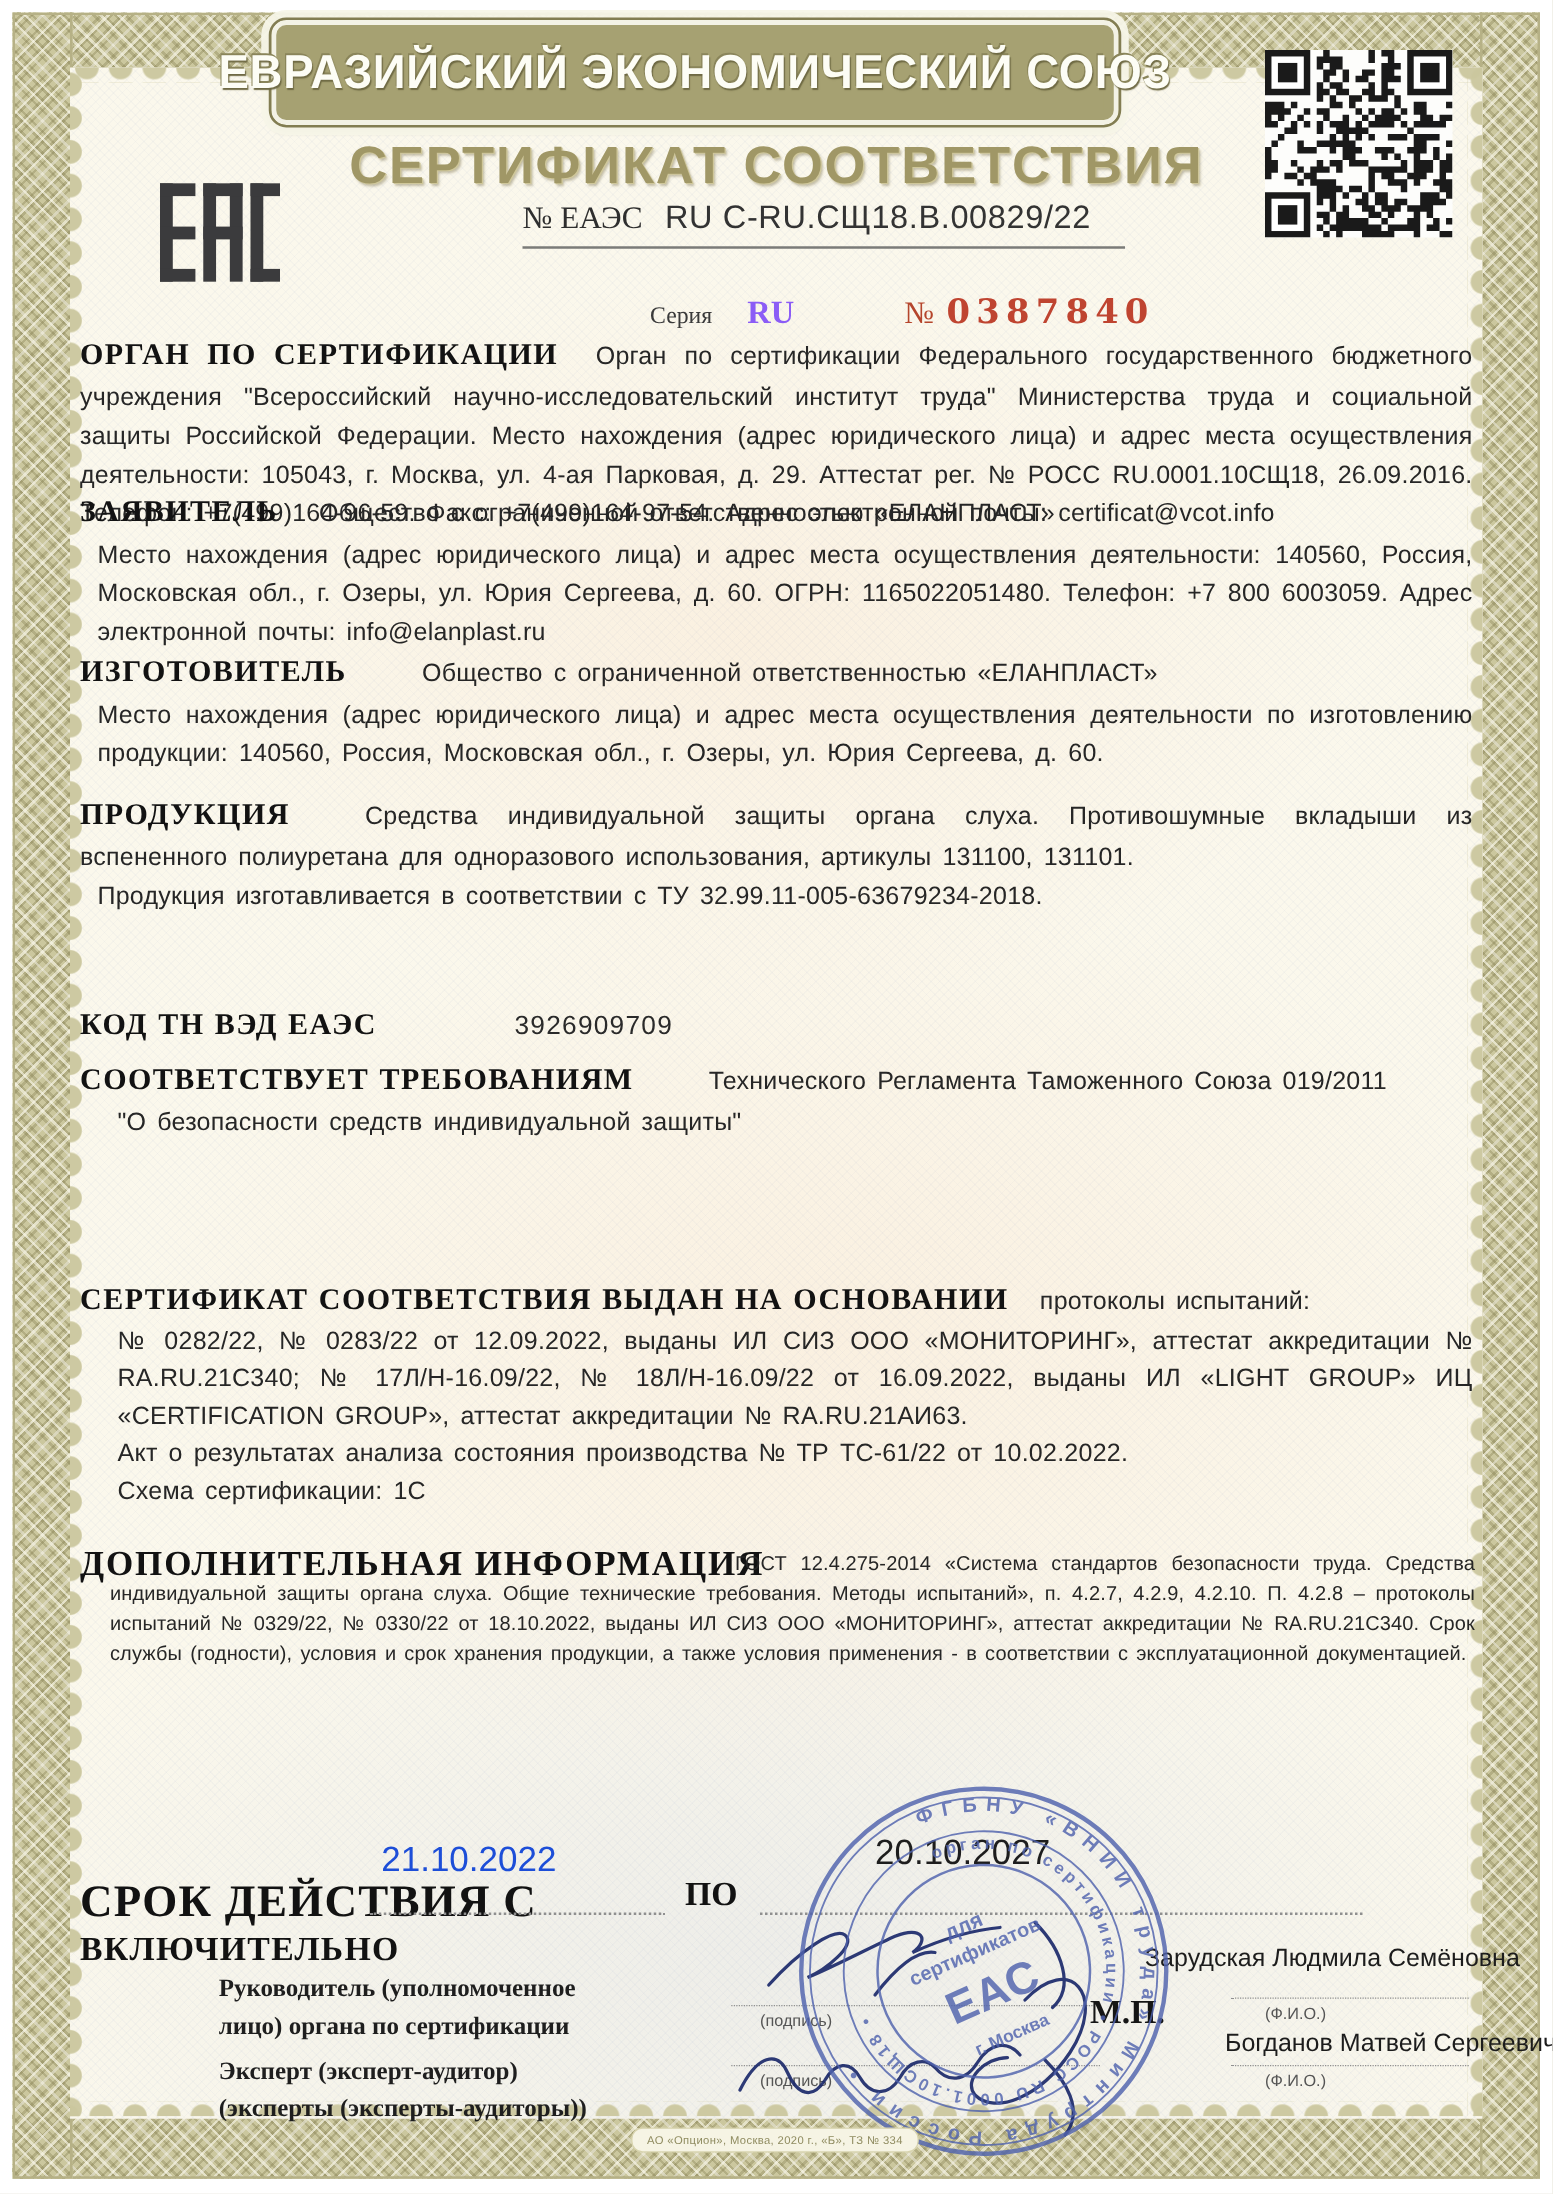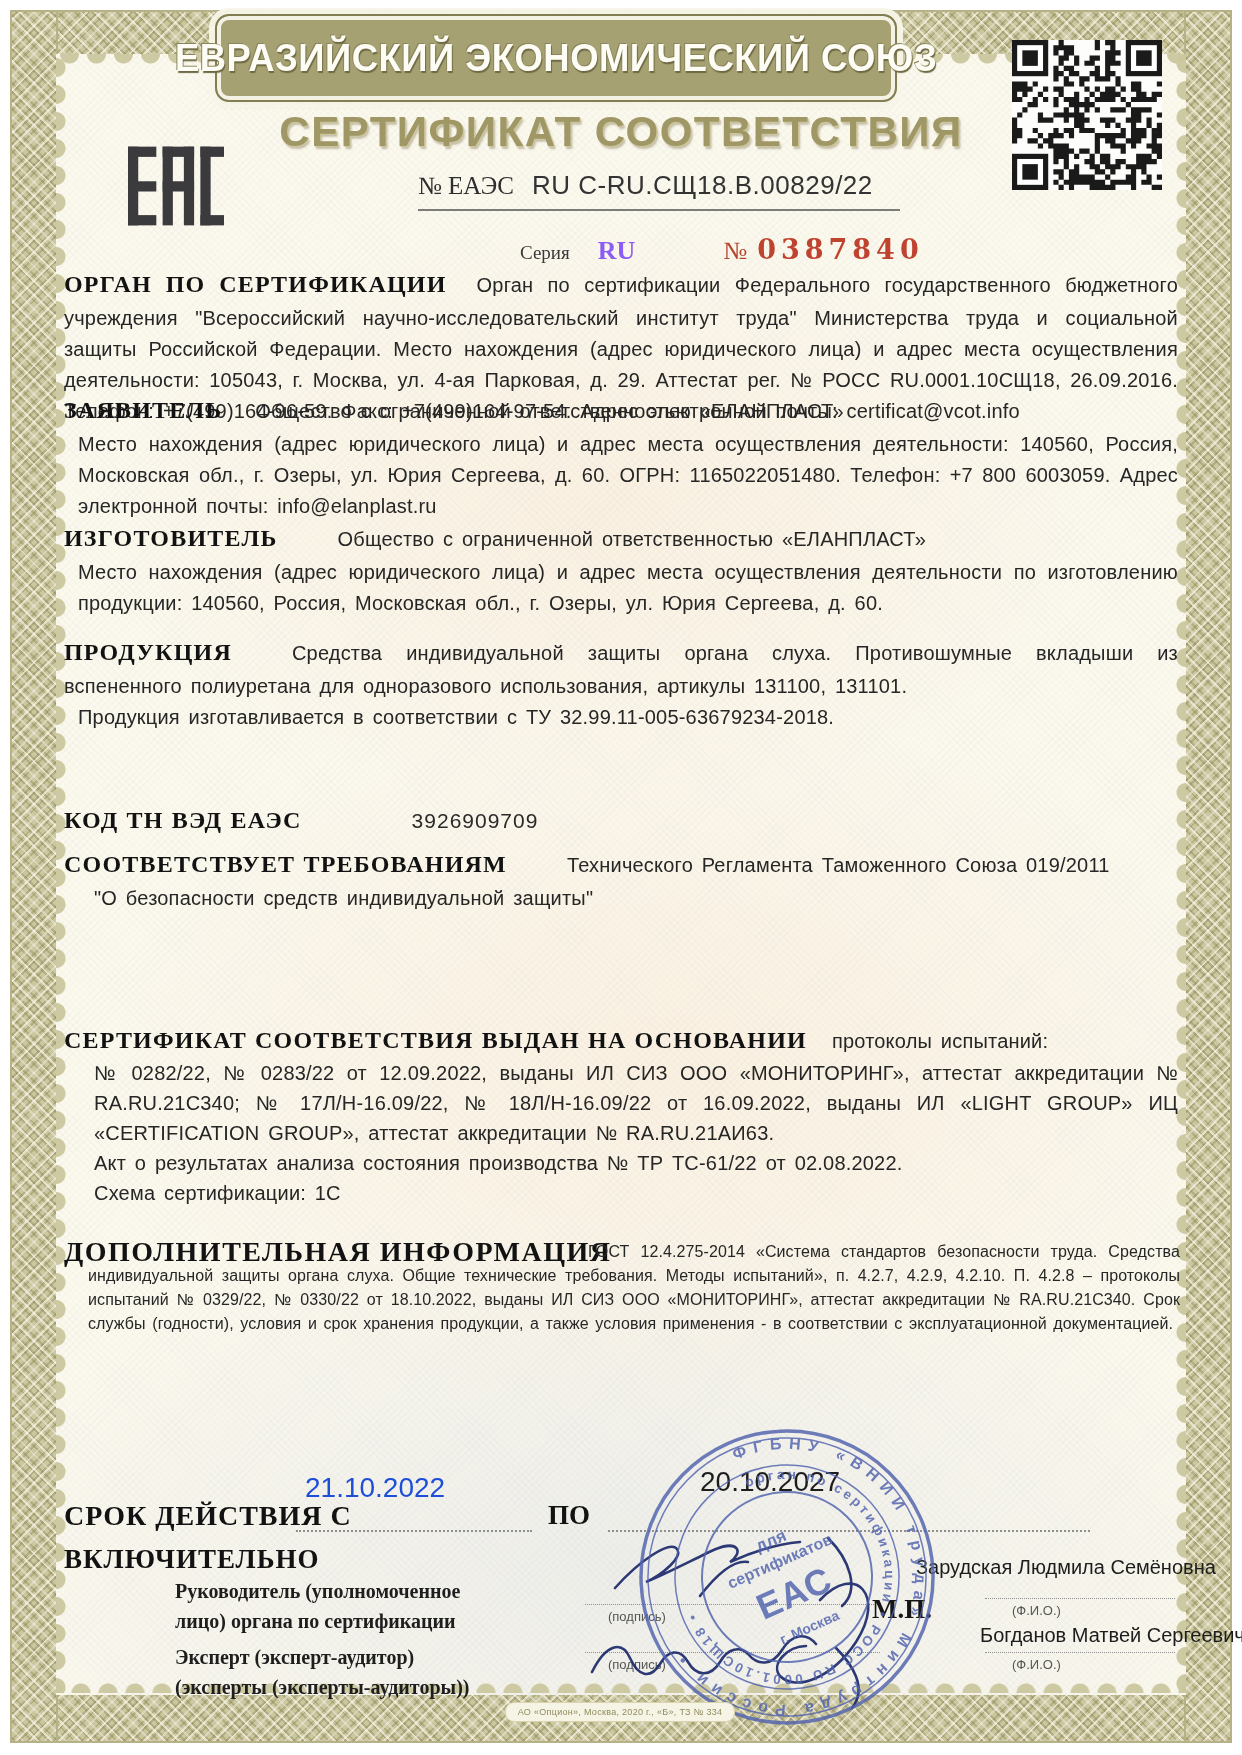--- a/index.html
+++ b/index.html
@@ -35,42 +35,42 @@
   .banner{position:absolute;left:215px;top:14px;width:678px;height:84px;border-radius:14px;
     background:#a6a172;border:2px solid #827d52;display:flex;align-items:center;justify-content:center;
     box-shadow:0 0 0 6px rgba(247,245,232,.95), inset 0 0 0 4px rgba(252,251,242,.9), inset 0 0 0 12px #a6a172, 0 3px 4px rgba(60,55,25,.3);}
   .banner-text{font-size:38px;font-weight:bold;color:#fdfdf5;white-space:nowrap;transform:scaleX(.96);
     letter-spacing:.5px;text-shadow:1px 2px 1px #6e6943,-1px -1px 0 #8a855a;}
   .eac-logo{position:absolute;left:128px;top:136px;}
   .sr{position:absolute;width:1px;height:1px;overflow:hidden;opacity:0;}
   .qr{position:absolute;left:1012px;top:40px;width:150px;height:150px;background:#fdfdfb;}
   .doc-title{position:absolute;left:0;right:0;top:108px;text-align:center;font-weight:bold;font-size:42px;
     color:#a09766;letter-spacing:1.5px;text-shadow:1px 1px 0 #cfc79b,2px 3px 2px rgba(96,86,44,.35);}
-  .reg-line{position:absolute;left:418px;top:170px;width:482px;padding-bottom:8px;border-bottom:2px solid #7b7b78;white-space:nowrap;}
+  .reg-line{position:absolute;left:418px;top:158px;width:482px;padding-bottom:8px;border-bottom:2px solid #7b7b78;white-space:nowrap;}
   .reg-label{font-family:"Liberation Serif",serif;font-size:25px;color:#2e2e2e;margin-right:18px;}
   .reg-value{font-size:26px;color:#333;letter-spacing:.5px;}
   .series-line{position:absolute;left:520px;top:234px;white-space:nowrap;font-family:"Liberation Serif",serif;}
   .series-label{font-size:19px;color:#3a3a3a;}
   .series-value{font-size:26px;font-weight:bold;color:#8b5cf6;margin-left:28px;}
   .blank-label{font-size:25px;color:#b5452c;margin-left:88px;}
   .blank-value{font-family:"DejaVu Serif",serif;font-size:27px;font-weight:bold;color:#bf4430;letter-spacing:5px;margin-left:10px;}
   
   .sec{position:absolute;left:64px;width:1114px;text-align:justify;font-size:20px;line-height:1.55;color:#262626;letter-spacing:.2px;word-spacing:3px;}
   .lbl{font-family:"Liberation Serif",serif;font-weight:bold;font-size:24px;letter-spacing:1.2px;color:#121212;word-spacing:1px;}
   .sec .lbl{margin-right:30px;}
   .firstline{text-align:left;}
   .body-ind{padding-left:14px;text-align:justify;}
   .body-ind2{padding-left:30px;text-align:justify;}
   .plainline{padding-left:30px;text-align:left;}
   .plainline0{text-align:left;}
   .tnved-value{font-size:21px;color:#2a2a2a;margin-left:80px;letter-spacing:1px;}
   .addl-label{position:absolute;left:64px;top:1236px;font-family:"Liberation Serif",serif;font-weight:bold;font-size:28px;letter-spacing:1.5px;color:#121212;}
   .addl-body{position:absolute;left:88px;top:1240px;width:1092px;font-size:16px;line-height:1.5;text-align:justify;text-indent:500px;color:#262626;letter-spacing:.1px;word-spacing:2px;}
   
-  .validity-label{position:absolute;left:64px;top:1500px;font-family:"Liberation Serif",serif;font-weight:bold;font-size:28px;letter-spacing:1px;color:#121212;}
+  .validity-label{position:absolute;left:64px;top:1500px;font-family:"Liberation Serif",serif;font-weight:bold;font-size:36px;letter-spacing:1px;color:#121212;}
   .inclusive{position:absolute;left:64px;top:1544px;font-family:"Liberation Serif",serif;font-weight:bold;font-size:27px;letter-spacing:1px;color:#121212;}
   .date-from{position:absolute;left:305px;top:1472px;font-size:28px;color:#1d4ed8;}
   .date-to{position:absolute;left:700px;top:1466px;font-size:28px;color:#1d1d1d;}
   .vline{position:absolute;border-bottom:2px dotted #8f8f8f;height:0;}
   .vline1{left:296px;top:1530px;width:236px;}
   .po-label{position:absolute;left:548px;top:1500px;font-family:"Liberation Serif",serif;font-weight:bold;font-size:27px;color:#121212;}
   .vline2{left:608px;top:1530px;width:482px;}
   
   .role{position:absolute;left:175px;width:430px;font-family:"Liberation Serif",serif;font-weight:bold;font-size:20px;color:#1e1e1e;}
   .r1a{top:1580px}.r1b{top:1610px}.r2a{top:1646px}.r2b{top:1676px}
@@ -182,21 +182,21 @@
   </div>
 
   <div class="sec" style="top:846px">
     <span class="lbl" style="margin-right:60px">СООТВЕТСТВУЕТ ТРЕБОВАНИЯМ</span><span>Технического Регламента Таможенного Союза 019/2011</span>
     <div class="plainline0" style="padding-left:30px">"О безопасности средств индивидуальной защиты"</div>
   </div>
 
   <div class="sec" style="top:1022px;line-height:1.5">
     <div class="firstline"><span class="lbl" style="margin-right:25px">СЕРТИФИКАТ СООТВЕТСТВИЯ ВЫДАН НА ОСНОВАНИИ</span><span>протоколы испытаний:</span></div>
     <div class="body-ind2">№ 0282/22, № 0283/22 от 12.09.2022, выданы ИЛ СИЗ ООО «МОНИТОРИНГ», аттестат аккредитации № RA.RU.21C340; № 17Л/Н-16.09/22, № 18Л/Н-16.09/22 от 16.09.2022, выданы ИЛ «LIGHT GROUP» ИЦ «CERTIFICATION GROUP», аттестат аккредитации № RA.RU.21АИ63.</div>
-    <div class="plainline">Акт о результатах анализа состояния производства № ТР ТС-61/22 от 02.08.2022.</div>
+    <div class="plainline">Акт о результатах анализа состояния производства № ТР ТС-61/22 от 10.02.2022.</div>
     <div class="plainline">Схема сертификации: 1С</div>
   </div>
 
   <div class="addl-label">ДОПОЛНИТЕЛЬНАЯ ИНФОРМАЦИЯ</div>
   <div class="addl-body">ГОСТ 12.4.275-2014 «Система стандартов безопасности труда. Средства индивидуальной защиты органа слуха. Общие технические требования. Методы испытаний», п. 4.2.7, 4.2.9, 4.2.10. П. 4.2.8 – протоколы испытаний № 0329/22, № 0330/22 от 18.10.2022, выданы ИЛ СИЗ ООО «МОНИТОРИНГ», аттестат аккредитации № RA.RU.21C340. Срок службы (годности), условия и срок хранения продукции, а также условия применения - в соответствии с эксплуатационной документацией.</div>
 
   <div class="date-from">21.10.2022</div>
   <div class="date-to">20.10.2027</div>
   <div class="validity-label">СРОК ДЕЙСТВИЯ С</div>
   <div class="vline vline1"></div>

